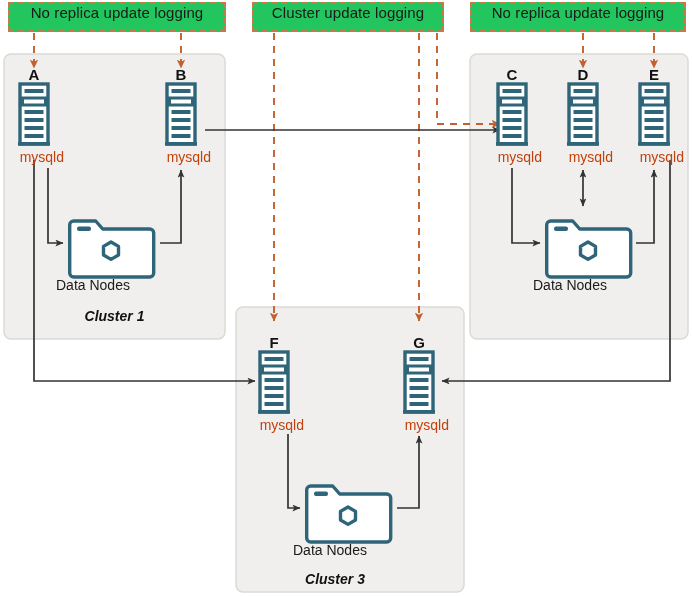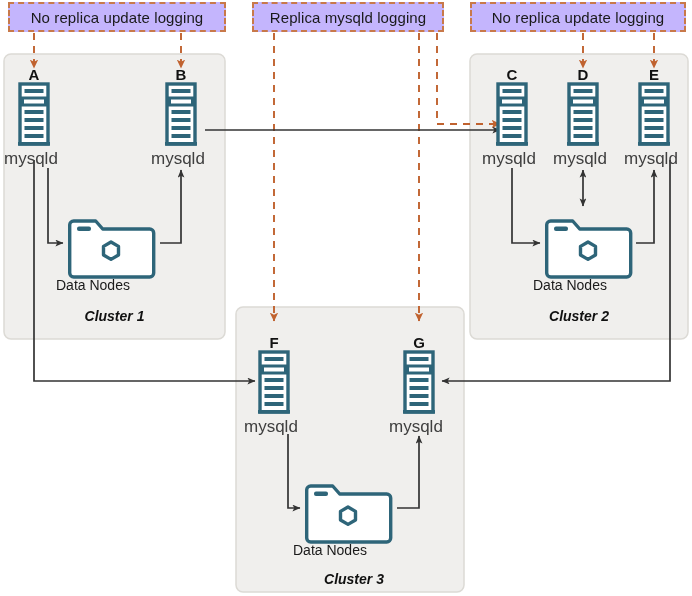--- a/index.html
+++ b/index.html
@@ -2,40 +2,40 @@
 <html><head>
 <meta charset="utf-8">
 <style>
   html,body{margin:0;padding:0;background:#ffffff;}
   body{font-family:"Liberation Sans","DejaVu Sans",sans-serif;}
   #stage{position:relative;width:692px;height:596px;background:#ffffff;overflow:hidden;}
   #svg{position:absolute;left:0;top:0;width:692px;height:596px;}
 
   .banner{
     position:absolute;
-    background:#c4b5fd;
+    background:#22c55e;
     border:2px dashed #C8794A;
     box-sizing:border-box;
-    display:flex;align-items:center;justify-content:center;
+    display:flex;justify-content:center;
     color:#1a1a1a;
     font-size:15px;
     letter-spacing:.1px;
   }
 
   .clusterlbl{
     position:absolute;
     font-size:14px;font-weight:bold;color:#111;
     text-align:center;
     font-style:italic;
   }
   .nodelbl{
     position:absolute;font-size:15px;font-weight:bold;color:#111;text-align:center;
   }
   .mysqld{
-    position:absolute;font-size:17px;color:#404040;text-align:left;
+    position:absolute;font-size:14px;color:#c2410c;text-align:right;
   }
   .dnlbl{
     position:absolute;font-size:14px;color:#1a1a1a;text-align:left;
   }
 </style>
 </head>
 <body>
 
 <div id="stage">
 
@@ -187,21 +187,21 @@
         <rect x="9" y="14.5" width="14" height="4.5" rx="2" fill="#2E6579"></rect>
         <path d="M43,30 l7.5,4.4 v8.6 l-7.5,4.4 l-7.5,-4.4 v-8.6 Z" fill="#ffffff" stroke="#2E6579" stroke-width="3.4" stroke-linejoin="round"></path>
       </g>
     </g>
   </svg>
 
   <div class="banner" style="left:8px;top:2px;width:218px;height:30px;">
     <span>No replica update logging</span>
   </div>
   <div class="banner" style="left:252px;top:2px;width:192px;height:30px;">
-    <span>Replica mysqld logging</span>
+    <span>Cluster update logging</span>
   </div>
   <div class="banner" style="left:470px;top:2px;width:216px;height:30px;">
     <span>No replica update logging</span>
   </div>
 
   <div class="nodelbl" style="left:14px;top:66px;width:40px;">A</div>
   <div class="nodelbl" style="left:161px;top:66px;width:40px;">B</div>
   <div class="nodelbl" style="left:492px;top:66px;width:40px;">C</div>
   <div class="nodelbl" style="left:563px;top:66px;width:40px;">D</div>
   <div class="nodelbl" style="left:634px;top:66px;width:40px;">E</div>
@@ -214,16 +214,15 @@
   <div class="mysqld" style="left:553px;top:149px;width:60px;">mysqld</div>
   <div class="mysqld" style="left:624px;top:149px;width:60px;">mysqld</div>
   <div class="mysqld" style="left:244px;top:417px;width:60px;">mysqld</div>
   <div class="mysqld" style="left:389px;top:417px;width:60px;">mysqld</div>
 
   <div class="dnlbl" style="left:56px;top:277px;width:110px;">Data Nodes</div>
   <div class="dnlbl" style="left:533px;top:277px;width:110px;">Data Nodes</div>
   <div class="dnlbl" style="left:293px;top:542px;width:110px;">Data Nodes</div>
 
   <div class="clusterlbl" style="left:4px;top:308px;width:221px;">Cluster 1</div>
-  <div class="clusterlbl" style="left:470px;top:308px;width:218px;">Cluster 2</div>
-  <div class="clusterlbl" style="left:240px;top:571px;width:228px;">Cluster 3</div>
+  <div class="clusterlbl" style="left:221px;top:571px;width:228px;">Cluster 3</div>
 
 </div>
 
 </body></html>

